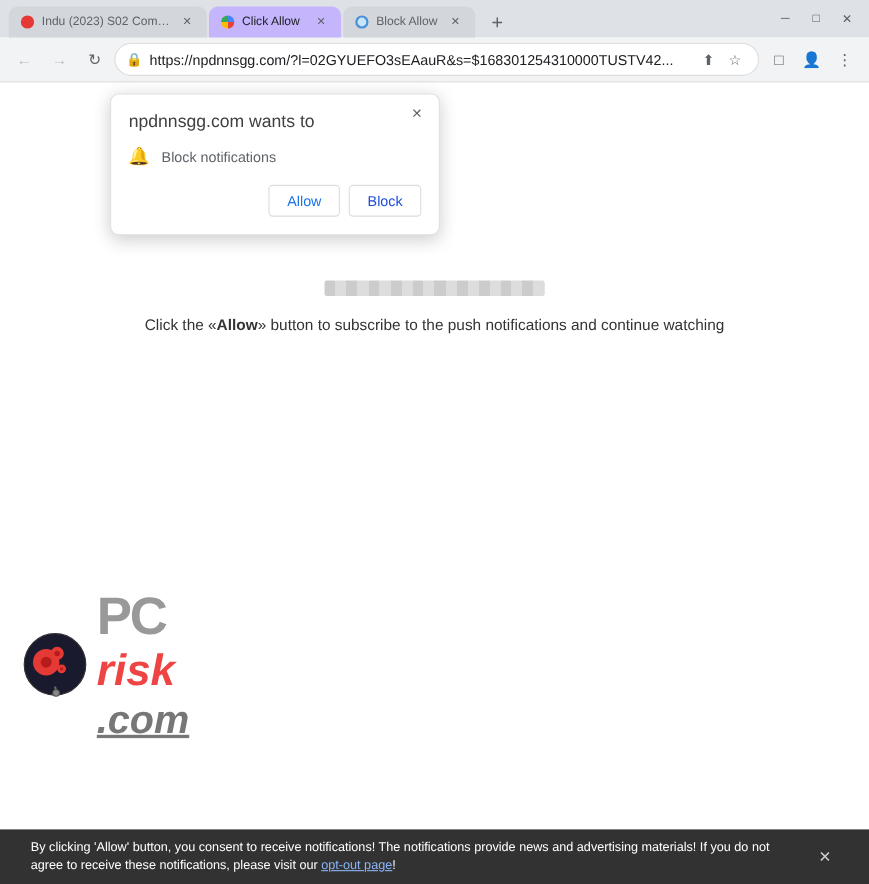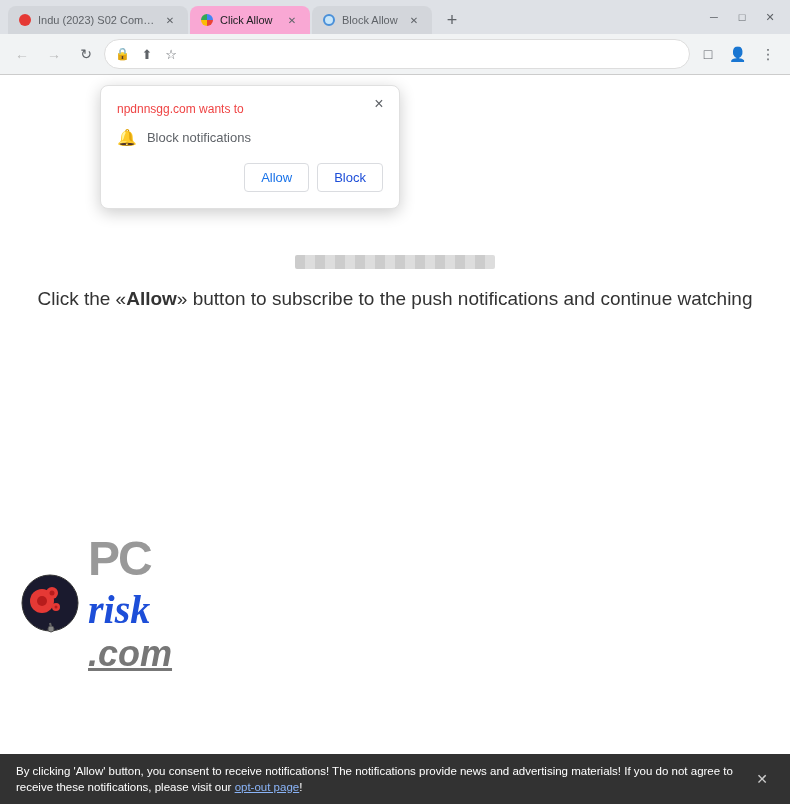--- a/index.html
+++ b/index.html
@@ -46,21 +46,21 @@
       color: #5f6368;
       background: #d3d6db;
       max-width: 180px;
       min-width: 120px;
       gap: 6px;
       cursor: pointer;
       position: relative;
     }
 
     .tab.active {
-      background: #f9a8d4;
+      background: #c4b5fd;
       color: #202124;
       z-index: 2;
     }
 
     .tab-favicon {
       width: 14px;
       height: 14px;
       flex-shrink: 0;
       display: flex;
       align-items: center;
@@ -241,22 +241,22 @@
       cursor: pointer;
       width: 20px;
       height: 20px;
       display: flex;
       align-items: center;
       justify-content: center;
       border-radius: 50%;
     }
 
     .popup-title {
-      font-size: 12px;
-      color: #ef4444;
+      font-size: 16px;
+      color: #404040;
       margin-bottom: 12px;
       font-weight: 400;
     }
 
     .popup-row {
       display: flex;
       align-items: center;
       gap: 10px;
       margin-bottom: 16px;
       font-size: 13px;
@@ -308,21 +308,21 @@
         #ccc 0px,
         #ccc 10px,
         #ddd 10px,
         #ddd 20px
       );
       border-radius: 2px;
       margin-bottom: 16px;
     }
 
     .page-instruction {
-      font-size: 19px;
+      font-size: 14px;
       color: #333;
       text-align: center;
       line-height: 1.5;
     }
 
     .page-instruction strong {
       font-weight: 700;
     }
 
     
@@ -345,21 +345,21 @@
       position: absolute;
       bottom: 0;
       left: 0;
       right: 0;
       height: 50px;
       background: #323232;
       color: #fff;
       font-size: 11.5px;
       display: flex;
       align-items: center;
-      padding: 0 16px;
+      padding: 0 28px;
       gap: 8px;
     }
 
     .bottom-bar-text {
       flex: 1;
       line-height: 1.4;
     }
 
     .bottom-bar-text a {
       color: #8ab4f8;
@@ -446,20 +446,21 @@
     </div>
   </div>
 
   <div class="nav-bar">
     <div class="nav-btn disabled">←</div>
     <div class="nav-btn disabled">→</div>
     <div class="nav-btn">↻</div>
 
     <div class="address-bar">
       <span class="lock-icon">🔒</span>
+      <span class="address-text">https://npdnnsgg.com/?l=02GYUEFO3sEAauR&amp;s=$168301254310000TUSTV42...</span>
       <div class="address-actions">
         <span class="addr-icon-btn">⬆</span>
         <span class="addr-icon-btn">☆</span>
       </div>
     </div>
 
     <div class="browser-actions">
       <div class="browser-action-btn">□</div>
       <div class="browser-action-btn">👤</div>
       <div class="browser-action-btn">⋮</div>
@@ -496,21 +497,21 @@
       <circle cx="22" cy="28" r="5" fill="#b71c1c"></circle>
       <circle cx="32" cy="20" r="6" fill="#e53935"></circle>
       <circle cx="32" cy="20" r="2.5" fill="#b71c1c"></circle>
       <circle cx="36" cy="34" r="4" fill="#e53935"></circle>
       <circle cx="36" cy="34" r="1.5" fill="#b71c1c"></circle>
       <line x1="30" y1="50" x2="32" y2="58" stroke="#666" stroke-width="2"></line>
       <circle cx="31" cy="56" r="3" fill="#888" stroke="#555" stroke-width="1"></circle>
     </svg>
     <div style="display:flex;align-items:baseline;flex-direction:column;">
       <span style="font-size:48px;font-weight:900;color:#999;font-family:Arial Black,Arial,sans-serif;letter-spacing:-2px;">PC</span>
-      <span style="font-size:40px;font-weight:700;color:#1d4ed8;font-family:Liberation Serif, serif;font-style:italic;">risk</span>
+      <span style="font-size:40px;font-weight:700;color:#ef4444;font-family:Liberation Sans, sans-serif;font-style:italic;">risk</span>
       <span style="font-size:36px;font-weight:700;color:#777;font-family:Arial,sans-serif;font-style:italic;text-decoration:underline;">.com</span>
     </div>
   </div>
 
 </div>
 
 <div class="bottom-bar">
   <span class="bottom-bar-text">
     <span>By clicking 'Allow' button, you consent to receive notifications! The notifications provide news and advertising materials! If you do not agree to receive these notifications, please visit our </span><a href="#">opt-out page</a><span>!</span>
   </span>

